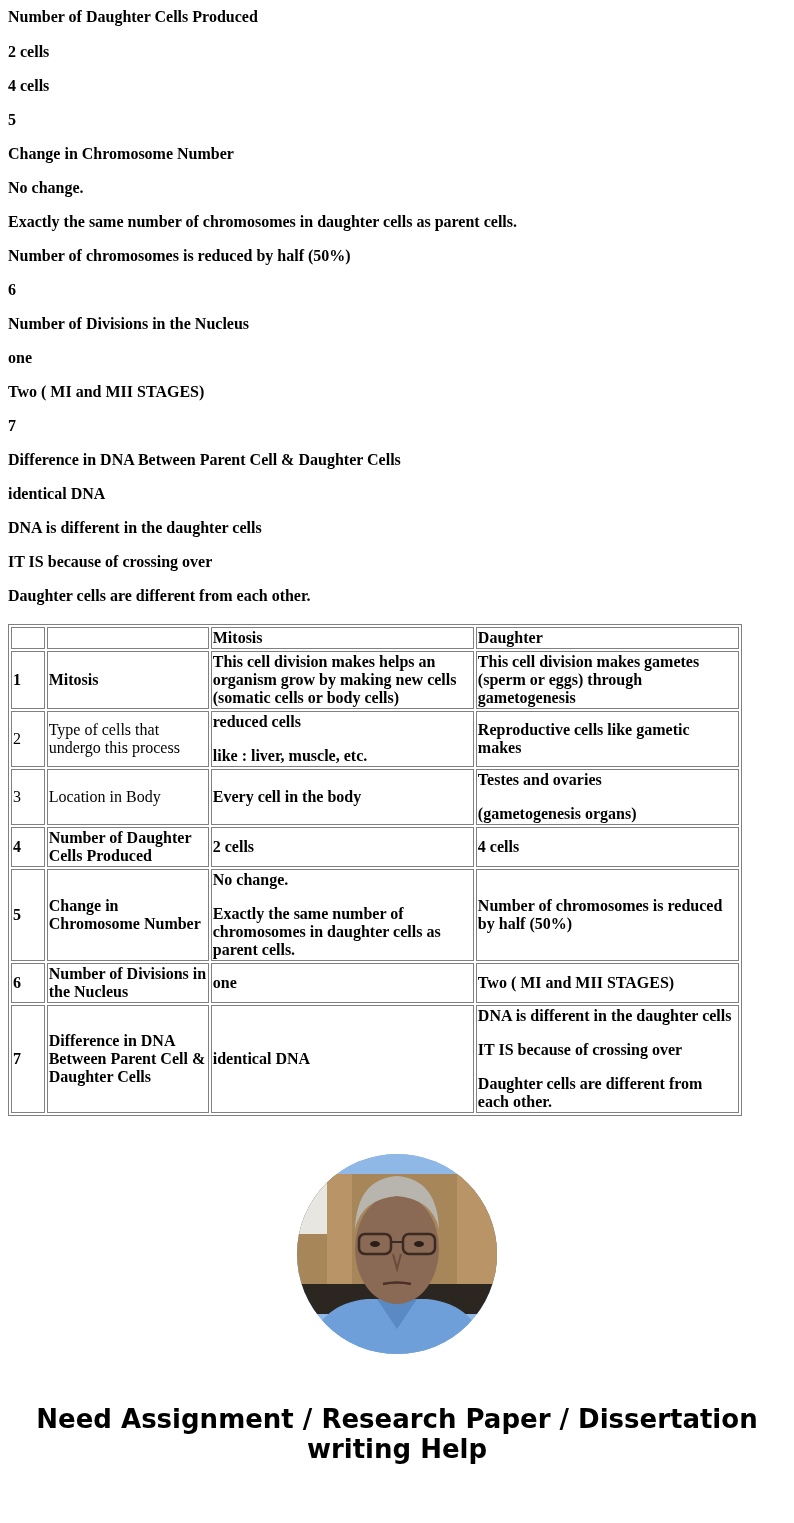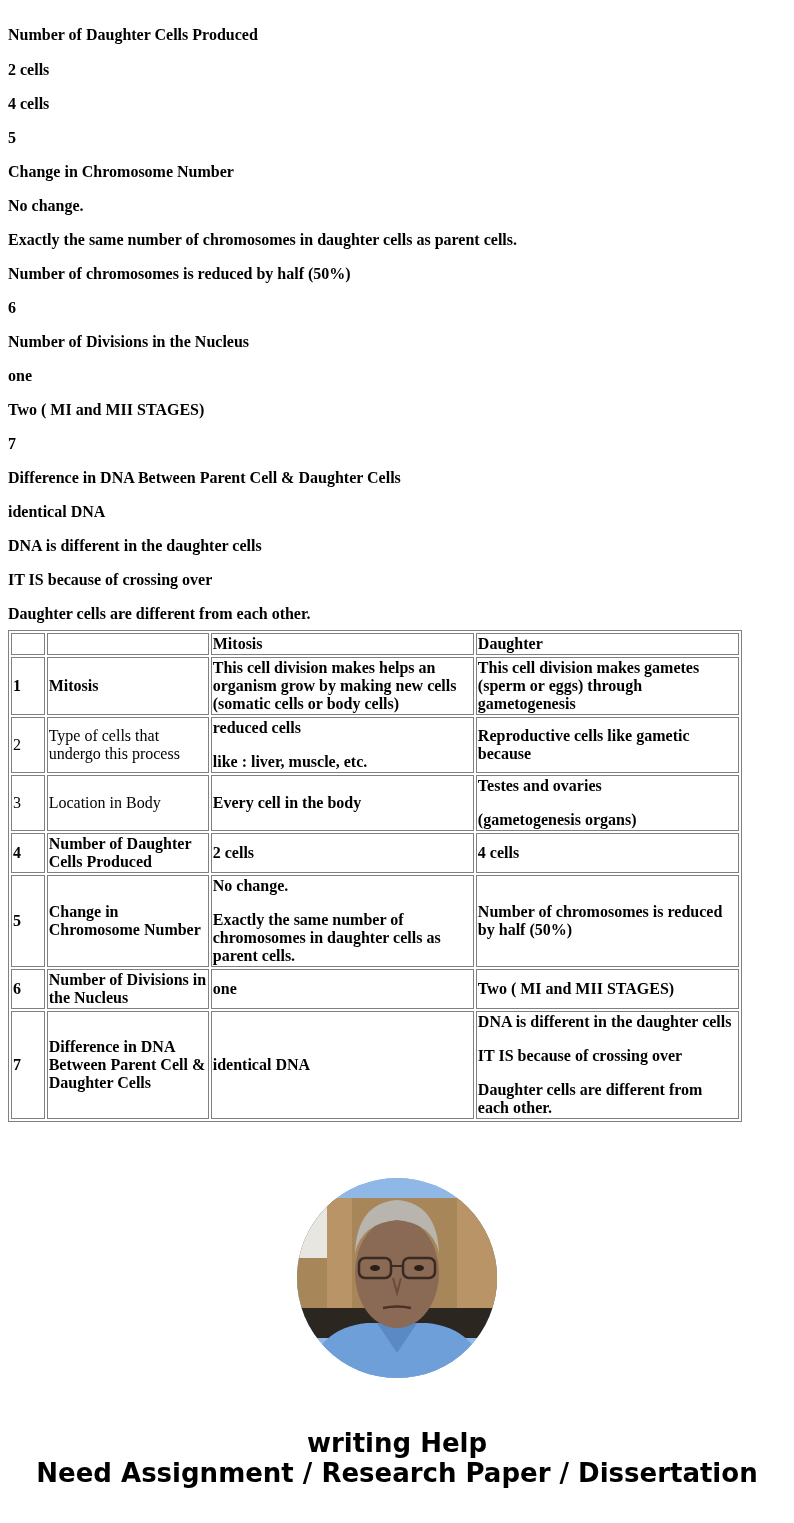--- a/index.html
+++ b/index.html
@@ -2,35 +2,35 @@
 <html><head>
   <meta charset="utf-8">
   <style>
     html, body { margin: 0; padding: 0; background: #ffffff; }
     body {
       width: 794px;
       font-family: "Liberation Serif", serif;
       font-size: 16px;
       color: #000;
     }
-    .content { padding: 18px 8px; }
+    .content { padding: 0 8px; }
     .line {
       margin: 0;
       height: 34px;
       line-height: 18px;
       padding-top: 9px;
       box-sizing: border-box;
       font-weight: bold;
     }
     .first-line { padding-top: 8px; }
     table.compare {
       border: 1px solid #808080;
       border-collapse: separate;
       border-spacing: 2px;
-      margin-top: 0;
+      margin-top: 12px;
       width: 734px;
       table-layout: fixed;
     }
     table.compare td {
       border: 1px solid #808080;
       padding: 1px;
       vertical-align: middle;
       line-height: 18px;
     }
     .c1 { width: 32px; }
@@ -116,21 +116,21 @@
     </tr>
 
     <tr>
       <td class="n">2</td>
       <td class="n">Type of cells that undergo this process</td>
       <td class="b cell">
         <p>reduced cells</p>
         <p>like : liver, muscle, etc.</p>
       </td>
       <td class="b cell">
-        <p>Reproductive cells like gametic because</p>
+        <p>Reproductive cells like gametic makes</p>
       </td>
     </tr>
 
     <tr>
       <td class="n">3</td>
       <td class="n">Location in Body</td>
       <td class="b cell">
         <p>Every cell in the body</p>
       </td>
       <td class="b cell">
@@ -207,15 +207,15 @@
       <line x1="94" y1="88" x2="106" y2="88" stroke="#3a2a22" stroke-width="2"></line>
       <ellipse cx="78" cy="90" rx="5" ry="3" fill="#2a1e18"></ellipse>
       <ellipse cx="122" cy="90" rx="5" ry="3" fill="#2a1e18"></ellipse>
       <path d="M96 100 L100 115 L104 100" fill="none" stroke="#6a4c3c" stroke-width="2"></path>
       <path d="M86 130 Q100 127 114 130" fill="none" stroke="#4a3028" stroke-width="2.5"></path>
     </svg>
   </div>
 </div>
 
 <div class="footer">
+  <div>Need Assignment / Research Paper / Dissertation</div>
   <div>writing Help</div>
-  <div>Need Assignment / Research Paper / Dissertation</div>
 </div>
 
 </body></html>

